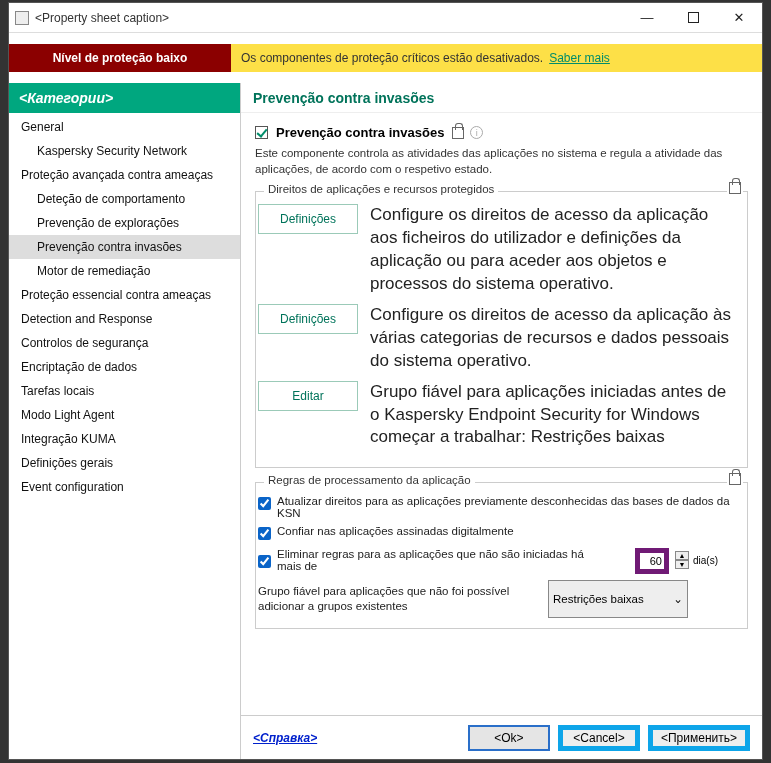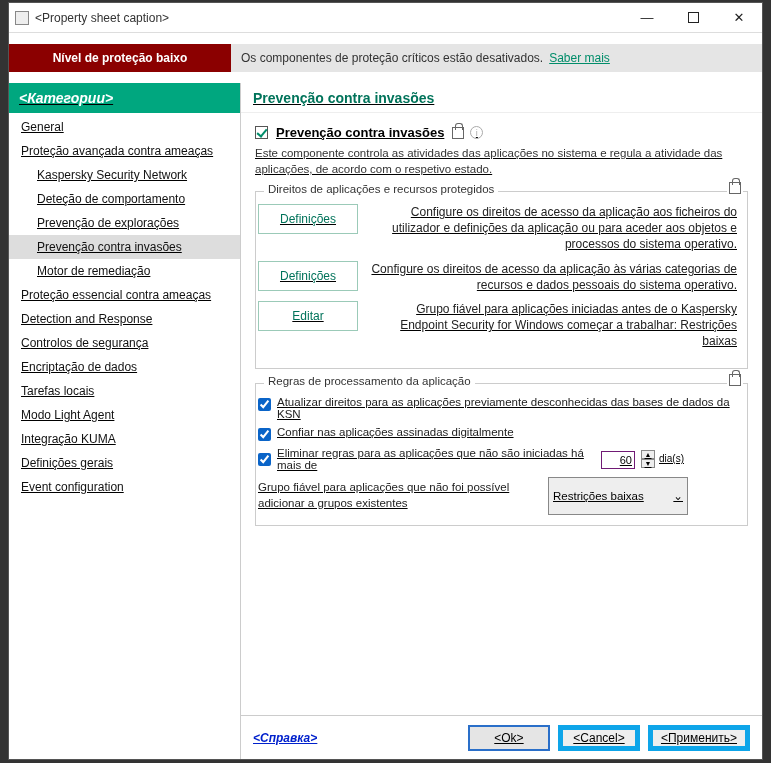--- a/index.html
+++ b/index.html
@@ -8,51 +8,51 @@
   .titlebar { height: 30px; display: flex; align-items: center; padding: 0 0 0 6px; border-bottom: 1px solid #ddd; }
   .titlebar .icon { width: 14px; height: 14px; border: 1px solid #888; background: #eee; margin-right: 6px; }
   .titlebar .title { flex: 1; font-size: 12px; color: #333; }
   .titlebar .wbtn { width: 46px; height: 30px; display: flex; align-items: center; justify-content: center; font-size: 13px; color: #222; }
   .minimize::before { content: "—"; }
   .maximize { font-size: 11px; }
   .maximize span { display: inline-block; width: 11px; height: 11px; border: 1px solid #222; }
   .close::before { content: "✕"; }
   .warnbar { height: 28px; display: flex; align-items: stretch; }
   .warnbar .left { width: 222px; background: #8b0000; color: #fff; display: flex; align-items: center; justify-content: center; font-size: 12px; font-weight: bold; }
-  .warnbar .right { flex: 1; background: #e5e5e5; display: flex; align-items: center; padding: 0 10px; color: #333; }
+  .warnbar .right { flex: 1; background: #fde047; display: flex; align-items: center; padding: 0 10px; color: #333; }
   .warnbar .right a { color: #008d6a; text-decoration: underline; margin-left: 6px; }
-  .bodyrow { flex: 1; display: flex; overflow: hidden; text-decoration: underline; }
+  .bodyrow { flex: 1; display: flex; overflow: hidden; }
   .sidebar { width: 232px; border-right: 1px solid #ccc; display: flex; flex-direction: column; }
   .sidehead { height: 30px; background: #00a77f; color: #fff; font-weight: bold; font-style: italic; font-size: 14px; display: flex; align-items: center; padding: 0 10px; }
   .navlist { flex: 1; overflow: auto; padding-top: 2px; }
   .navitem { padding: 5px 8px 5px 12px; color: #111; cursor: default; }
   .navitem.sub { padding-left: 28px; }
   .navitem.selected { background: #ddd; }
   .main { flex: 1; display: flex; flex-direction: column; }
   .mainhead { height: 30px; display: flex; align-items: center; padding: 0 12px; font-weight: bold; color: #00735a; font-size: 14px; border-bottom: 1px solid #eee; }
   .content { flex: 1; padding: 12px 14px; overflow: auto; }
   .toprow { display: flex; align-items: center; }
   .toprow .lbl { font-weight: bold; font-size: 13px; margin-left: 4px; }
   .lockicon { display: inline-block; width: 12px; height: 12px; border: 1px solid #666; position: relative; margin-left: 8px; }
   .lockicon::before { content: ""; position: absolute; top: -5px; left: 2px; width: 6px; height: 6px; border: 1px solid #666; border-bottom: none; border-radius: 3px 3px 0 0; }
   .infoi { display: inline-block; width: 13px; height: 13px; border: 1px solid #aaa; border-radius: 50%; text-align: center; line-height: 12px; font-size: 9px; color: #aaa; margin-left: 6px; }
   .desc { margin-top: 6px; color: #333; font-size: 11.5px; line-height: 1.35; }
   .group { border: 1px solid #ccc; margin-top: 14px; position: relative; padding: 12px 10px 10px 2px; }
   .group .legend { position: absolute; top: -9px; left: 8px; background: #fff; padding: 0 4px; color: #333; font-size: 11.5px; }
   .group .cornerlock { position: absolute; top: -10px; right: 4px; background: #fff; padding: 0 2px; }
   .btnrow { display: flex; align-items: flex-start; margin-bottom: 8px; }
   .gbtn { width: 100px; min-height: 30px; border: 1px solid #9bcab8; color: #00735a; background: #fff; display: flex; align-items: center; justify-content: center; font-size: 12px; margin-right: 12px; cursor: default; }
-  .rtxt { flex: 1; font-size: 12px; color: #222; line-height: 1.35; text-align: right; }
+  .rtxt { flex: 1; font-size: 17px; color: #222; line-height: 1.35; }
   .chk { display: flex; align-items: flex-start; margin-bottom: 6px; }
   .chk input { margin-right: 6px; margin-top: 2px; accent-color: #0a64c8; }
   .chk label { font-size: 11.5px; color: #222; flex: 1; }
   .row2 { display: flex; align-items: center; margin-top: 4px; }
   .row2 .txt { flex: 1; font-size: 11.5px; color: #222; line-height: 1.35; }
   .numinput { display: flex; align-items: center; margin: 0 4px; }
-  .numinput input { width: 34px; height: 18px; border: 1px solid #701a75; text-align: right; padding-right: 2px; font-size: 11px; }
+  .numinput input { width: 34px; height: 26px; border: 5px solid #701a75; text-align: right; padding-right: 2px; font-size: 11px; margin-left: 34px; }
   .spinbtns { display: flex; flex-direction: column; }
   .spinbtns div { width: 14px; height: 9px; border: 1px solid #888; font-size: 7px; line-height: 7px; text-align: center; background: #eee; }
   .combo { width: 140px; height: 38px; border: 1px solid #888; display: flex; align-items: center; padding: 0 4px; justify-content: space-between; background: #eee; font-size: 11.5px; }
   .footer { height: 44px; border-top: 1px solid #ccc; display: flex; align-items: center; padding: 0 12px; }
   .helplink { color: #0020cc; text-decoration: underline; font-style: italic; font-weight: bold; }
   .footer .spacer { flex: 1; }
   .fbtn { min-width: 82px; height: 26px; border: 5px solid #0ea5e9; background: #eee; margin-left: 8px; display: flex; align-items: center; justify-content: center; font-size: 12px; padding: 0 8px; cursor: default; }
   .fbtn.default { border: 2px solid #2a6fc9; background: #e5e5e5; }
   .checkmark { display:inline-block; width:13px; height:13px; border:1px solid #555; position:relative; margin-right:4px; flex-shrink:0; }
   .checkmark::after { content:""; position:absolute; left:3px; top:0px; width:4px; height:8px; border:solid #008d6a; border-width:0 2px 2px 0; transform:rotate(40deg); }
@@ -78,22 +78,22 @@
       <span>Os componentes de proteção críticos estão desativados.</span>
       <a href="#">Saber mais</a>
     </div>
   </div>
 
   <div class="bodyrow">
     <div class="sidebar">
       <div class="sidehead">&lt;Категории&gt;</div>
       <div class="navlist" id="navlist">
           <div class="navitem">General</div>
+          <div class="navitem sub">Kaspersky Security Network</div>
           <div class="navitem">Proteção avançada contra ameaças</div>
-          <div class="navitem sub">Kaspersky Security Network</div>
           <div class="navitem sub">Deteção de comportamento</div>
           <div class="navitem sub">Prevenção de explorações</div>
           <div class="navitem sub selected">Prevenção contra invasões</div>
           <div class="navitem sub">Motor de remediação</div>
           <div class="navitem">Proteção essencial contra ameaças</div>
           <div class="navitem">Detection and Response</div>
           <div class="navitem">Controlos de segurança</div>
           <div class="navitem">Encriptação de dados</div>
           <div class="navitem">Tarefas locais</div>
           <div class="navitem">Modo Light Agent</div>

